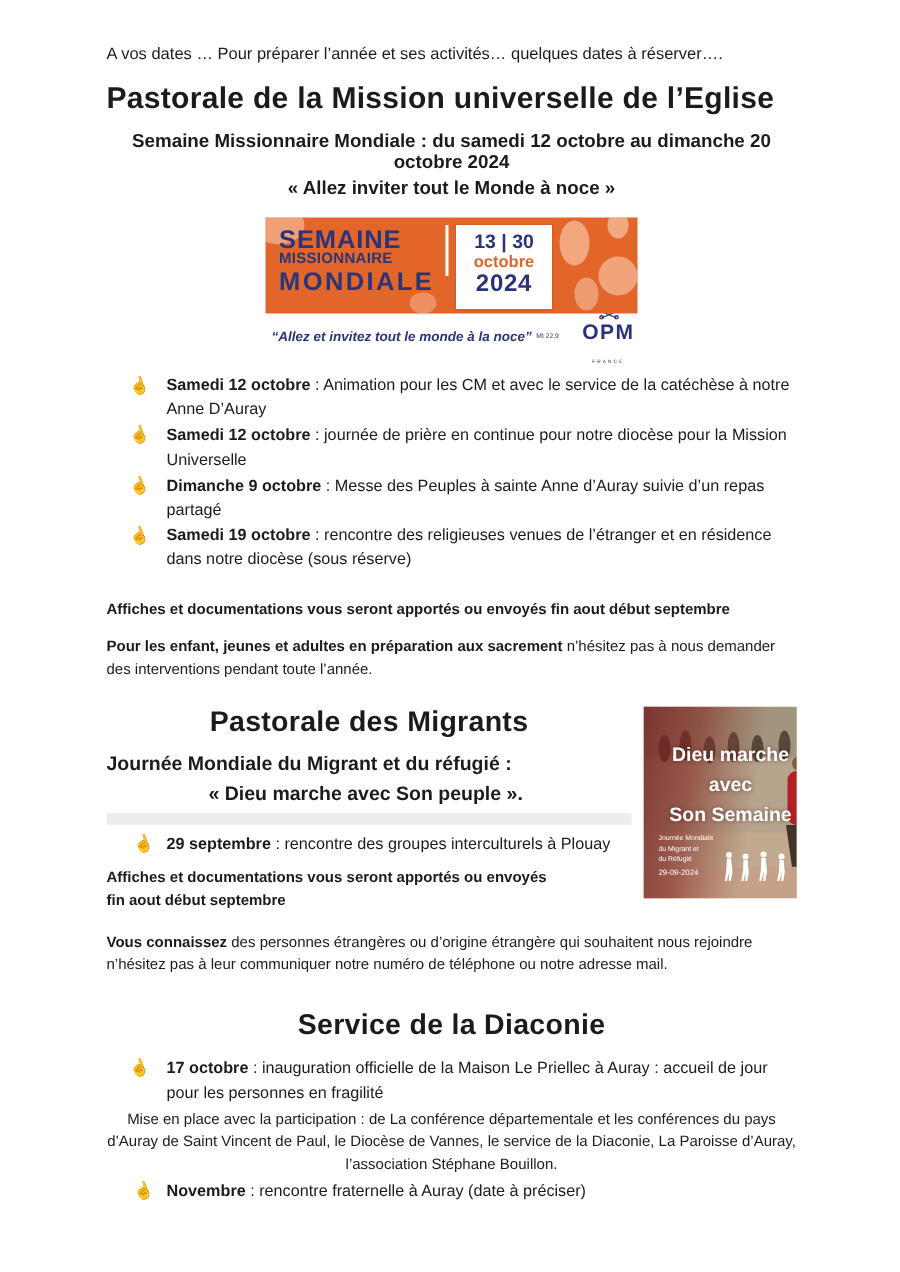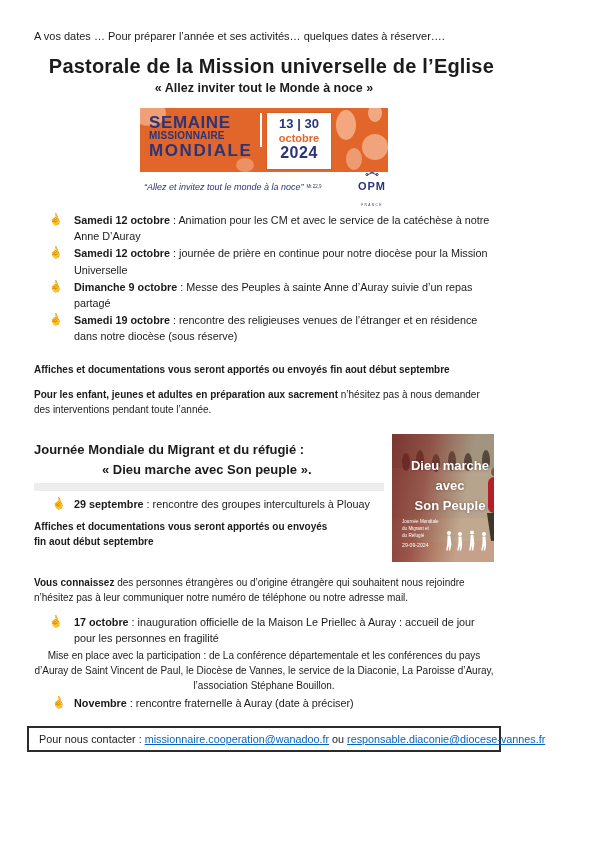--- a/index.html
+++ b/index.html
@@ -3,25 +3,25 @@
 <meta charset="utf-8">
 <style>
   * { margin:0; padding:0; box-sizing:border-box; }
   html,body { background:#ffffff; }
   body {
     width:600px; height:848px;
     font-family:"Liberation Sans", sans-serif;
     color:#1b1b1b;
     overflow:hidden;
   }
-  .page { width:528px; height:848px; padding:30px 34px 0; position:relative; }
+  .page { width:528px; height:848px; padding:30px 34px 0; position:relative;margin-left:37px; }
 
   .intro { font-size:11px; }
 
-  h1.main-title { text-align:right; font-size:20px; font-weight:bold; margin-top:13px; letter-spacing:.2px; }
+  h1.main-title { text-align:left; font-size:20px; font-weight:bold; margin-top:13px; letter-spacing:.2px; }
   .subtitle { text-align:center; font-size:12.5px; font-weight:bold; margin-top:9px; }
   .quote-line { text-align:center; font-size:12.5px; font-weight:bold; margin-top:3px; }
 
   
   .banner { width:248px; margin:13px auto 0; }
   .banner-orange { position:relative; height:64px; background:#E2662A; overflow:hidden; }
   .blob { position:absolute; border-radius:50%; background:rgba(255,230,210,.45); }
   .blob.b1 { width:34px; height:26px; left:-8px; top:-8px; }
   .blob.b2 { width:20px; height:30px; left:196px; top:2px; background:rgba(255,220,195,.55); }
   .blob.b3 { width:26px; height:26px; left:222px; top:26px; background:rgba(255,225,205,.5); }
@@ -32,25 +32,25 @@
   .b-line1 { font-size:17px; letter-spacing:.6px; }
   .b-line2 { font-size:10px; letter-spacing:.2px; }
   .b-line3 { font-size:17px; letter-spacing:1.6px; }
   .b-divider { position:absolute; left:120px; top:5px; width:2px; height:34px; background:#ffffff; }
   .date-box { position:absolute; left:127px; top:5px; width:64px; height:56px; background:#ffffff;
               text-align:center; padding-top:4px; line-height:1.12; box-shadow:0 0 0 1px rgba(0,0,0,.06); }
   .date-top { color:#2B3478; font-weight:bold; font-size:13px; }
   .date-mid { color:#E2662A; font-weight:bold; font-size:11px; }
   .date-year { color:#2B3478; font-weight:bold; font-size:16px; letter-spacing:.5px; }
   .banner-bottom { display:flex; align-items:center; height:28px; padding:1px 2px 0 4px; }
-  .tagline { color:#2B3478; font-weight:normal; font-style:italic; font-size:9px; white-space:nowrap; }
+  .tagline { color:#2B3478; font-weight:bold; font-style:italic; font-size:9px; white-space:nowrap; }
   .verse { color:#2B3478; font-size:4.5px; margin-left:3px; }
   .opm { margin-left:auto; text-align:center; color:#2B3478; line-height:1; }
   .opm-emblem { display:block; margin:0 auto 1px; }
-  .opm-name { font-size:11px; font-weight:bold; letter-spacing:1px; }
+  .opm-name { font-size:14px; font-weight:bold; letter-spacing:1px; }
   .opm-sub { font-size:3.2px; letter-spacing:1.4px; }
 
   
   .events { margin-top:12px; }
   .event { display:flex; padding-left:18px; margin-bottom:1px; }
   .bullet { width:22px; flex:0 0 22px; font-size:11px; color:#222; transform:rotate(-18deg); }
   .event-text { flex:1; font-size:10.8px; line-height:1.5; }
   .event-text b { font-weight:bold; }
 
   .para { font-size:10px; line-height:1.5; }
@@ -91,20 +91,21 @@
   .contact-sep { color:#1b1b1b; }
 </style>
 </head>
 <body>
 
 <div class="page">
 
   <p class="intro">A vos dates … Pour préparer l’année et ses activités… quelques dates à réserver….</p>
 
   <h1 class="main-title">Pastorale de la Mission universelle de l’Eglise</h1>
+  <p class="subtitle">Semaine Missionnaire Mondiale : du samedi 12 octobre au dimanche 20 octobre 2024</p>
   <p class="quote-line">« Allez inviter tout le Monde à noce »</p>
 
   <div class="banner">
     <div class="banner-orange">
       <div class="blob b1"></div>
       <div class="blob b2"></div>
       <div class="blob b3"></div>
       <div class="blob b4"></div>
       <div class="blob b5"></div>
       <div class="blob b6"></div>
@@ -158,20 +159,21 @@
       <span class="bullet">☝</span>
       <p class="event-text"><b>Samedi 19 octobre</b><span> :  rencontre des religieuses venues de l’étranger et en résidence dans notre diocèse (sous réserve)</span></p>
     </div>
   </div>
 
   <p class="para affiches-1">Affiches et documentations vous seront apportés ou envoyés fin aout début septembre</p>
   <p class="para sacrement"><span class="bold">Pour les enfant, jeunes et adultes en préparation aux sacrement</span><span> n’hésitez pas à nous demander des interventions pendant toute l’année.</span></p>
 
   <div class="migrants">
     <div class="migrants-left">
+      <h2 class="section-title">Pastorale des Migrants</h2>
       <p class="migrants-line" style="margin-top:6px;">Journée Mondiale du Migrant et du réfugié :</p>
       <p class="migrants-quote">« Dieu marche avec Son peuple ».</p>
       <div class="gray-bar"></div>
       <div class="event">
         <span class="bullet">☝</span>
         <p class="event-text"><b>29 septembre</b><span> :  rencontre des groupes interculturels à Plouay</span></p>
       </div>
       <p class="para affiches-2">Affiches et documentations vous seront apportés ou envoyés fin aout début septembre</p>
     </div>
 
@@ -209,21 +211,21 @@
         <g fill="#5d5243">
           <rect x="166" y="40" width="7" height="26" rx="3"></rect>
           <circle cx="169" cy="36" r="3.4"></circle>
         </g>
         <path d="M0 112 q60 -8 182 -4 v20 h-182 z" fill="#c79a83" opacity=".55"></path>
       </svg>
       <div class="photo-overlay"></div>
       <div class="photo-text">
         <div>Dieu marche</div>
         <div>avec</div>
-        <div>Son Peuple</div>
+        <div>Son Semaine</div>
       </div>
       <div class="photo-caption">
         <div>Journée Mondiale</div>
         <div>du Migrant et</div>
         <div>du Réfugié</div>
         <div class="cap-date">29-09-2024</div>
       </div>
       <svg class="walkers" width="48" height="22" viewBox="0 0 48 22">
         <g fill="#ffffff">
           <circle cx="5" cy="3" r="2"></circle>
@@ -234,31 +236,27 @@
             <path d="M26.6 5 h2.8 l1 9 l-1.2 6.4 h-1.4 l.4 -6.4 l-1.6 6.4 h-1.4 l1 -7.4 z"></path>
           <circle cx="40" cy="4" r="2"></circle>
             <path d="M38.6 6.4 h2.8 l.8 8 l-1 6 h-1.4 l.3 -6 l-1.5 6 h-1.4 l1.2 -7 z"></path>
         </g>
       </svg>
     </div>
   </div>
 
   <p class="para connaissez"><span class="bold">Vous connaissez</span><span> des personnes étrangères ou d’origine étrangère qui souhaitent nous rejoindre n’hésitez pas à leur communiquer notre numéro de téléphone ou notre adresse mail.</span></p>
 
+  <h2 class="section-title diaconie-title">Service de la Diaconie</h2>
   <div class="diaconie-events">
     <div class="event">
       <span class="bullet">☝</span>
       <p class="event-text"><b>17 octobre</b><span> : inauguration officielle de la Maison Le Priellec à Auray :  accueil de jour pour les personnes en fragilité</span></p>
     </div>
     <p class="para mise-en-place">Mise en place avec la participation : de La conférence départementale et les conférences du pays d’Auray de Saint Vincent de Paul, le Diocèse de Vannes, le service de la Diaconie, La Paroisse d’Auray, l’association Stéphane Bouillon.</p>
     <div class="event" style="margin-top:2px;">
       <span class="bullet">☝</span>
       <p class="event-text"><b>Novembre</b><span> : rencontre fraternelle à Auray (date à préciser)</span></p>
     </div>
   </div>
 
-  <div class="contact-box">
-    <span>Pour nous contacter : </span>
-    <a href="#">missionnaire.cooperation@wanadoo.fr</a><span class="contact-sep"> ou </span>
-    <a href="#">responsable.diaconie@diocese-vannes.fr</a>
-  </div>
 
 </div>
 
 </body></html>

